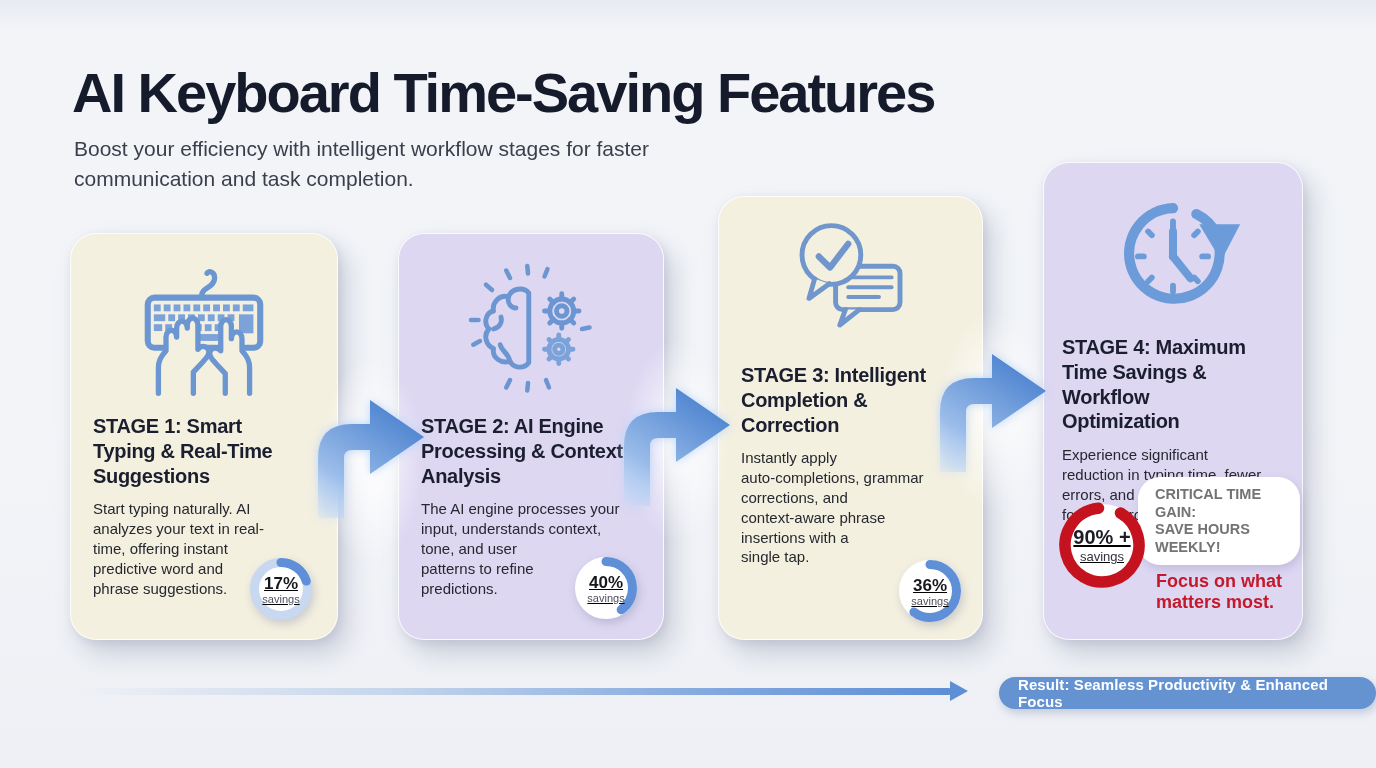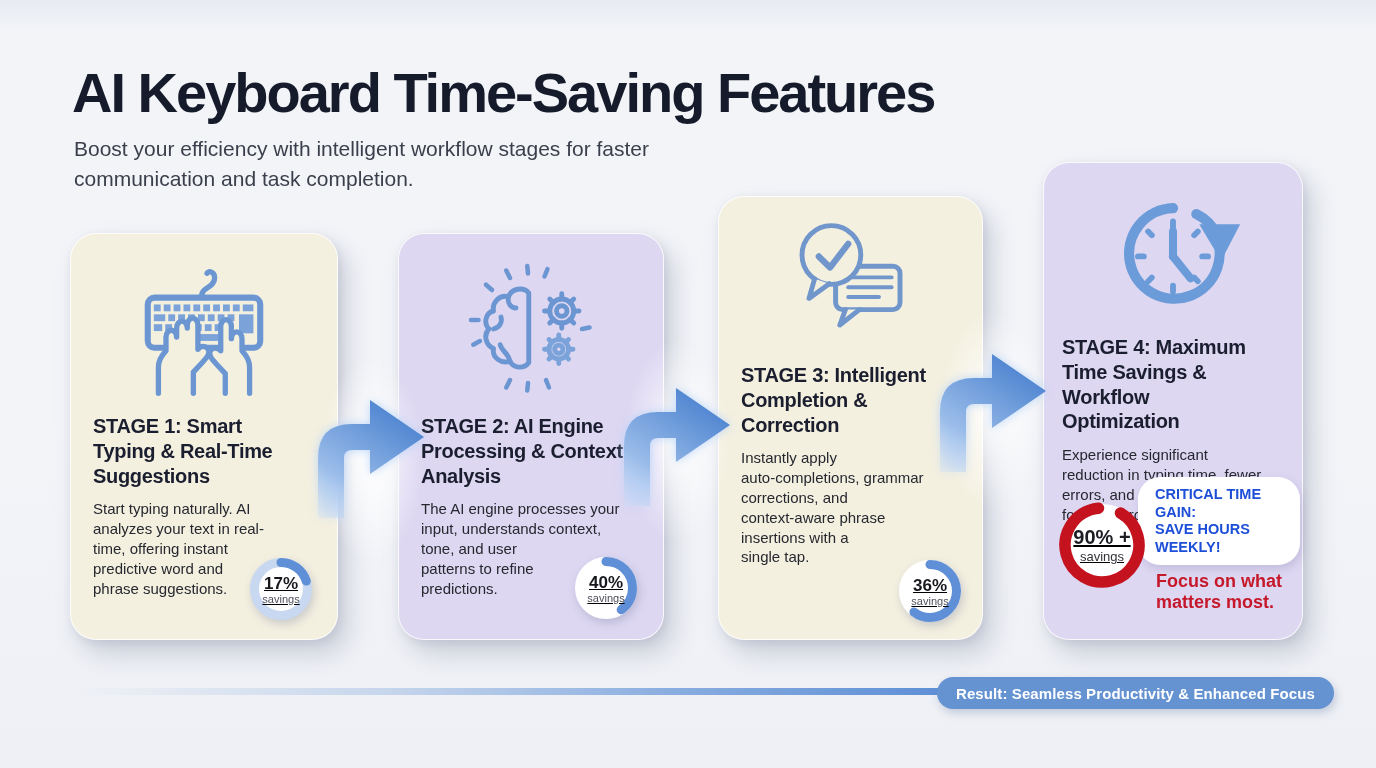--- a/index.html
+++ b/index.html
@@ -51,40 +51,40 @@
   .donut-text .dv { font-size:17px; font-weight:800; color:#17181d; }
   .donut-text .dl { font-size:11px; color:#4d505a; margin-top:-1px; }
   .callout { position:absolute; left:10px; bottom:26px; width:246px; display:flex; align-items:center; }
   .donut-red { position:relative; width:96px; height:96px; flex:0 0 96px; z-index:2; }
   .donut-red .dv { font-size:20px; font-weight:800; color:#1c1d24; }
   .donut-red .dl { font-size:13px; color:#33343c; margin-top:0px; }
   .callout-right { display:flex; flex-direction:column; margin-left:-12px; z-index:1; }
   .callout-pill {
     background:#ffffff; border-radius:22px; padding:9px 13px 9px 17px;
     box-shadow:2px 4px 8px rgba(120,110,160,.25);
-    font-size:14.5px; font-weight:800; color:#1d4ed8; line-height:1.2; white-space:pre-line;
+    font-size:14.5px; font-weight:800; color:#737373; line-height:1.2; white-space:pre-line;
   }
   .callout-note { margin:6px 0 0 18px; font-size:18px; font-weight:700; color:#c5182b; white-space:pre-line; }
   .flow-arrow { position:absolute; width:120px; height:140px; z-index:5;
     filter:drop-shadow(0 0 5px rgba(180,210,250,.9)); }
   .a1 { left:308px; top:378px; } .a2 { left:614px; top:366px; } .a3 { left:930px; top:332px; }
   .glow { position:absolute; width:150px; height:290px; z-index:4; pointer-events:none;
     background:radial-gradient(ellipse 50% 50% at 50% 45%, rgba(255,255,255,.95) 0%, rgba(255,255,255,0) 70%); }
   .g1 { left:296px; top:330px; } .g2 { left:602px; top:310px; } .g3 { left:918px; top:280px; }
   .bottom-line {
     position:absolute; left:78px; top:688px; width:874px; height:7px; border-radius:4px;
     background:linear-gradient(90deg, rgba(205,218,238,0) 0%, rgba(165,192,228,.55) 35%, #86abdf 70%, #5d8ed6 100%);
   }
   .bottom-head {
     position:absolute; left:950px; top:681px; width:0; height:0;
     border-top:10.5px solid transparent; border-bottom:10.5px solid transparent;
     border-left:18px solid #5d8ed6;
   }
   .result-pill {
-    position:absolute; left:937px; top:677px; height:32px; padding:0 19px;
+    position:absolute; left:999px; top:677px; height:32px; padding:0 19px;
     background:#6593d2; border-radius:17px; display:flex; align-items:center;
     box-shadow:2px 4px 8px rgba(110,130,170,.35);
     font-size:15px; font-weight:600; color:#ffffff; letter-spacing:.1px;
   }
 </style>
 </head>
 <body>
 
 <div class="canvas">
 

